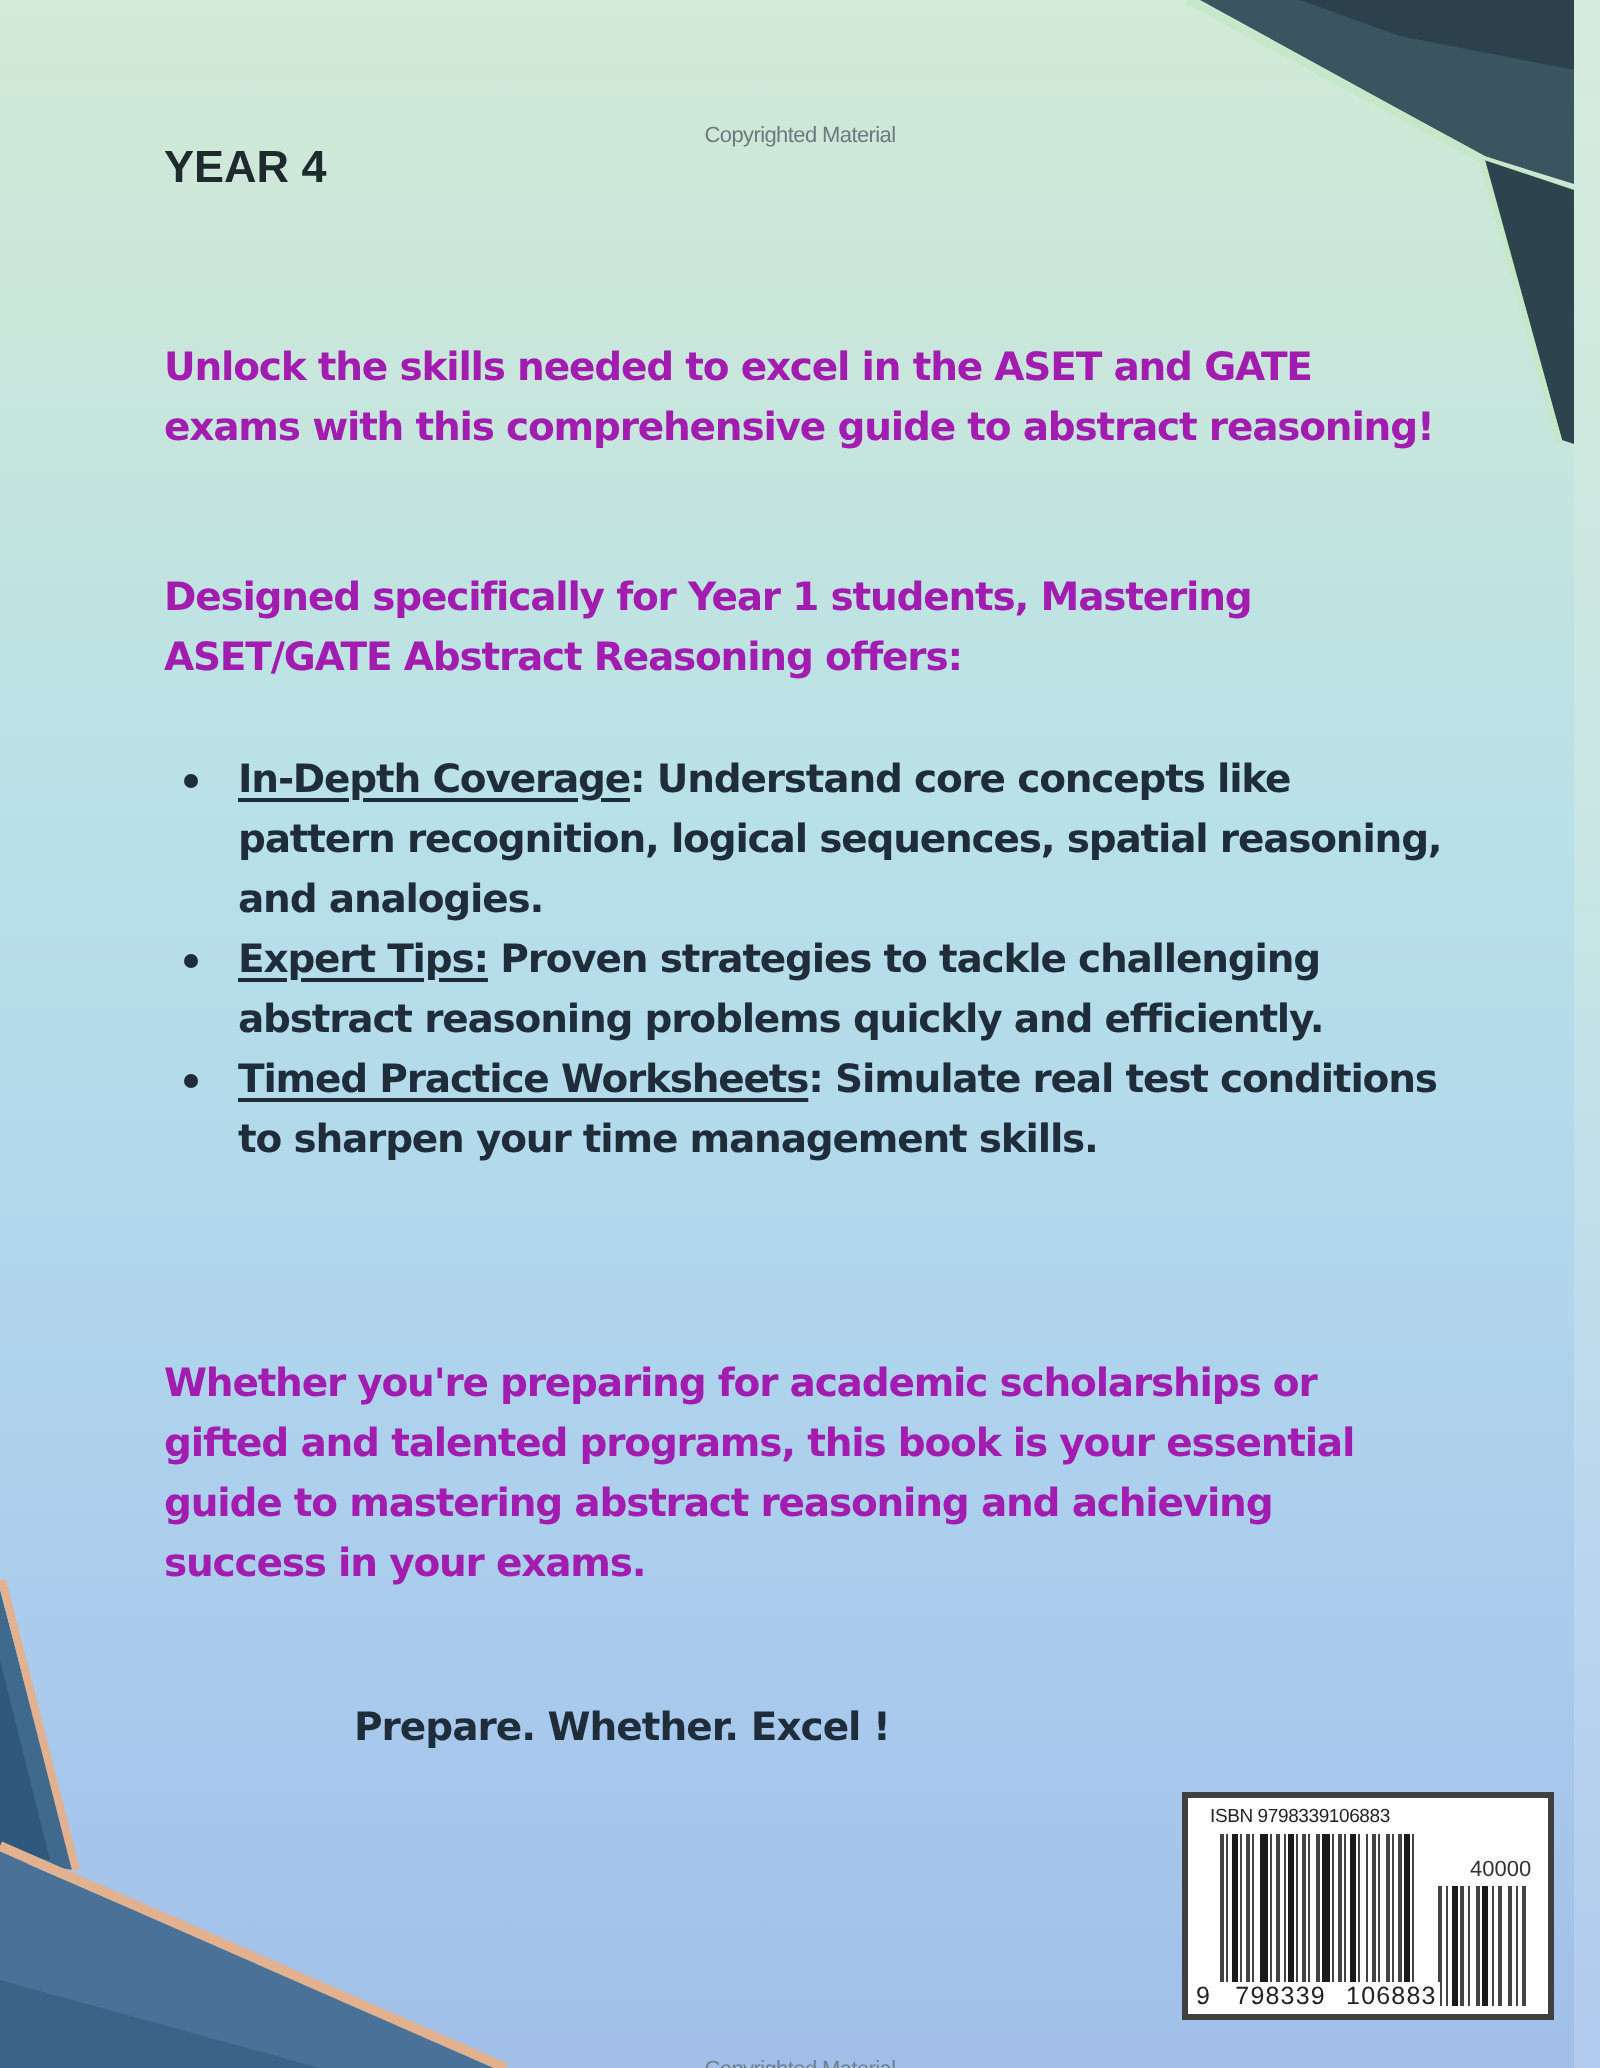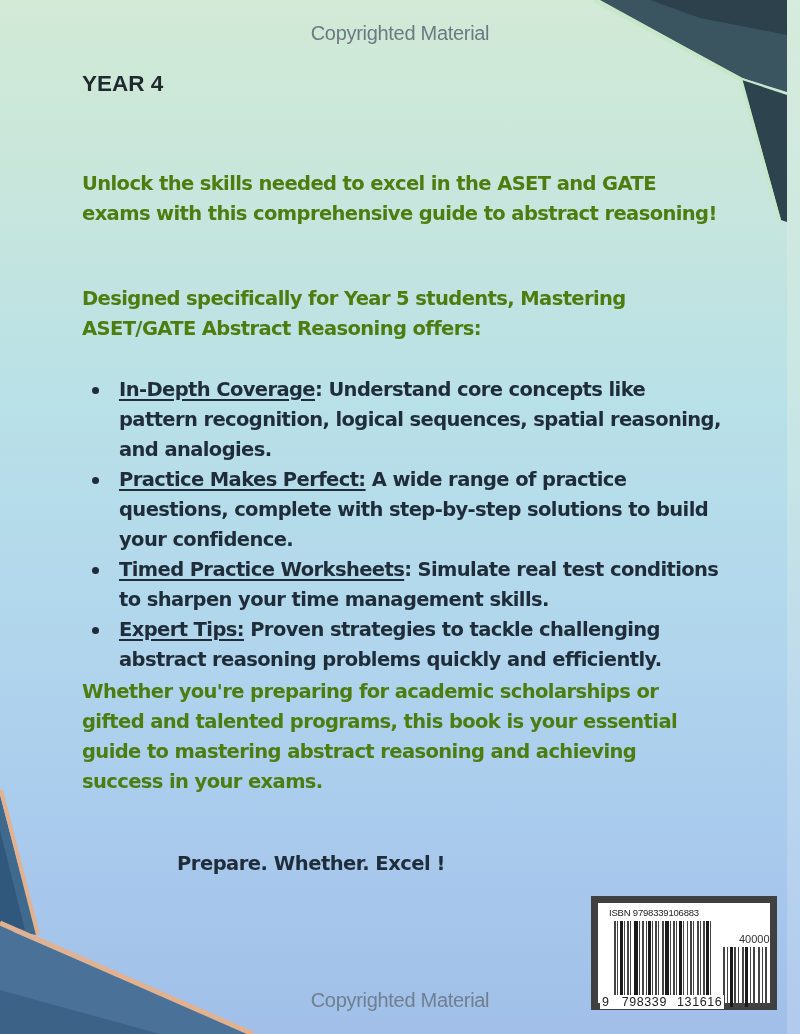--- a/index.html
+++ b/index.html
@@ -3,41 +3,41 @@
 <meta charset="utf-8">
 <style>
   html, body { margin:0; padding:0; }
   body { width:800px; height:1034px; overflow:hidden; position:relative;
     font-family: "Liberation Sans", "DejaVu Sans", sans-serif; color:#1f2b38; }
   .cover { position:absolute; inset:0; width:800px; height:1034px;
     background: linear-gradient(180deg, #d2ead6 0%, #c8e6dc 18%, #b9e1e7 38%, #b2d8ec 58%, #a9cbed 80%, #a1bfe8 100%); }
   .right-strip { position:absolute; top:0; right:0; width:13px; height:1034px;
     background: linear-gradient(180deg, #d6ecdc 0%, #cbe7e4 40%, #bcd7ef 75%, #b3cbee 100%); opacity:0.9; }
   svg.deco { position:absolute; left:0; top:0; }
-  .copyright { position:absolute; left:0; width:800px; text-align:center; font-size:20px;
-    color:#6b7a82; letter-spacing:-0.3px; font-family:"Liberation Sans", sans-serif; }
+  .copyright { position:absolute; left:0; width:800px; text-align:center; font-size:11px;
+    color:#6b7a82; letter-spacing:-0.3px; font-family:"Liberation Sans", sans-serif;margin-top:40px; }
   .copyright.top { top:22px; }
   .copyright.bottom { top:989px; color:#6f7f90; }
   .title { position:absolute; left:82px; top:66px; width:620px; font-size:22.5px; font-weight:bold;
     line-height:36px; color:#1f2a2e; font-family:"Liberation Sans", sans-serif; }
   .para { position:absolute; left:82px; width:640px; font-size:19.5px; font-weight:bold;
-    line-height:30px; color:#4d7c0f; font-family:"DejaVu Sans", sans-serif; letter-spacing:-0.6px; }
+    line-height:30px; color:#a21caf; font-family:"DejaVu Sans", sans-serif; letter-spacing:-0.6px; }
   .p1 { top:169px; }
   .p2 { top:284px; }
   .p3 { top:677px; }
   .bullets { position:absolute; left:88px; top:375px; width:640px; margin:0; padding:0; list-style:none;
     font-size:19.5px; font-weight:bold; line-height:30px; color:#1f2d3a;
     font-family:"DejaVu Sans", sans-serif; letter-spacing:-0.6px; }
   .bullets li { position:relative; padding-left:31px; }
   .bullets .dot { position:absolute; left:4px; top:12px; width:7px; height:7px; border-radius:50%; background:#1f2d3a; }
   .bullets .u { text-decoration:underline; text-decoration-thickness:1.5px; text-underline-offset:3px;margin-top:16px; }
   .tagline { position:absolute; left:177px; top:852px; font-size:19.5px; font-weight:bold; color:#1f2d3a;
     font-family:"DejaVu Sans", sans-serif; letter-spacing:-0.5px; }
   .barcode { position:absolute; left:591px; top:896px; width:186px; height:114px; background:#fff;
-    border:7px solid #404040; box-sizing:border-box; }
+    border:3px solid #404040; box-sizing:border-box; }
   .isbn { position:absolute; left:11px; top:4px; font-size:9.5px; color:#222; font-family:"Liberation Sans", sans-serif; letter-spacing:-0.2px; }
   .bars-main { position:absolute; left:16px; top:18px; width:108px; height:76px; display:flex; align-items:stretch; }
   .bars-add { position:absolute; left:125px; top:44px; width:54px; height:60px; display:flex; }
   .bar { height:100%; }
   .addon-num { position:absolute; left:141px; top:30px; font-size:11px; color:#333; font-family:"Liberation Sans", sans-serif; }
   .num-row { position:absolute; left:2px; top:92px; font-size:12.5px; color:#222; font-family:"Liberation Sans", sans-serif; letter-spacing:0.6px; background:#fff; }
   .num-row span { background:#fff; padding:0 2px; }
 </style>
 </head>
 <body>
@@ -63,34 +63,31 @@
   <polyline points="0,923 253,1034" fill="none" stroke="#e2b18f" stroke-width="5"></polyline>
 </svg>
 
 <div class="copyright top">Copyrighted Material</div>
 
 <div class="title">
   <div>YEAR 4</div>
 </div>
 
 <div class="para p1">Unlock the skills needed to excel in the ASET and GATE exams with this comprehensive guide to abstract reasoning!</div>
-<div class="para p2">Designed specifically for Year 5 students, Mastering ASET/GATE Abstract Reasoning offers:</div>
+<div class="para p2">Designed specifically for Year 1 students, Mastering ASET/GATE Abstract Reasoning offers:</div>
 
 <ul class="bullets">
   <li>
     <span class="dot"></span><span class="u">In-Depth Coverage</span><span>: </span><span>Understand core concepts like pattern recognition, logical sequences, spatial reasoning, and analogies.</span>
   </li>
   <li>
-    <span class="dot"></span><span class="u">Practice Makes Perfect:</span><span> </span><span>A wide range of practice questions, complete with step-by-step solutions to build your confidence.</span>
+    <span class="dot"></span><span class="u">Expert Tips:</span><span> </span><span>Proven strategies to tackle challenging abstract reasoning problems quickly and efficiently.</span>
   </li>
   <li>
     <span class="dot"></span><span class="u">Timed Practice Worksheets</span><span>: </span><span>Simulate real test conditions to sharpen your time management skills.</span>
-  </li>
-  <li>
-    <span class="dot"></span><span class="u">Expert Tips:</span><span> </span><span>Proven strategies to tackle challenging abstract reasoning problems quickly and efficiently.</span>
   </li>
 </ul>
 
 <div class="para p3">Whether you're preparing for academic scholarships or gifted and talented programs, this book is your essential guide to mastering abstract reasoning and achieving success in your exams.</div>
 
 <div class="tagline">Prepare. Whether. Excel !</div>
 
 <div class="barcode">
   <div class="isbn">ISBN 9798339106883</div>
   <div class="bars-main" id="bars-main">
@@ -175,17 +172,17 @@
       <div class="bar" style="width: 3px; background: transparent;"></div>
       <div class="bar" style="width: 2px; background: rgb(68, 68, 68);"></div>
       <div class="bar" style="width: 2px; background: transparent;"></div>
       <div class="bar" style="width: 1px; background: rgb(68, 68, 68);"></div>
       <div class="bar" style="width: 2px; background: transparent;"></div>
       <div class="bar" style="width: 2px; background: rgb(68, 68, 68);"></div>
     </div>
   <div class="num-row">
     <span>9</span>
     <span style="margin-left:4px">798339</span>
-    <span style="margin-left:2px">131616</span>
+    <span style="margin-left:2px">106883</span>
   </div>
 </div>
 
 <div class="copyright bottom">Copyrighted Material</div>
 
 </body></html>

